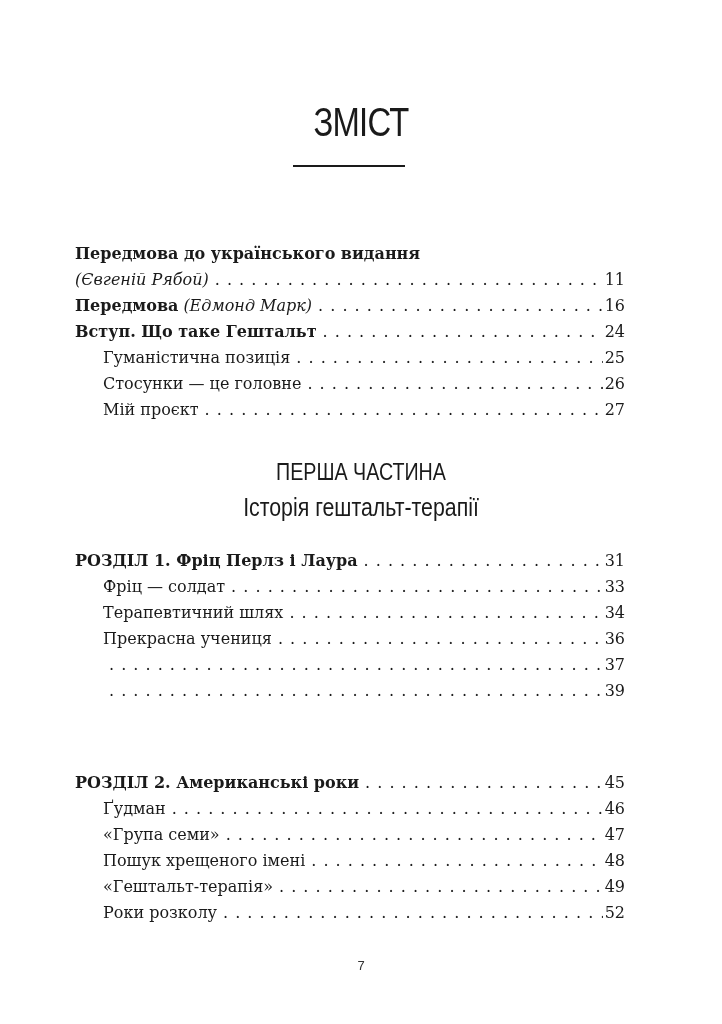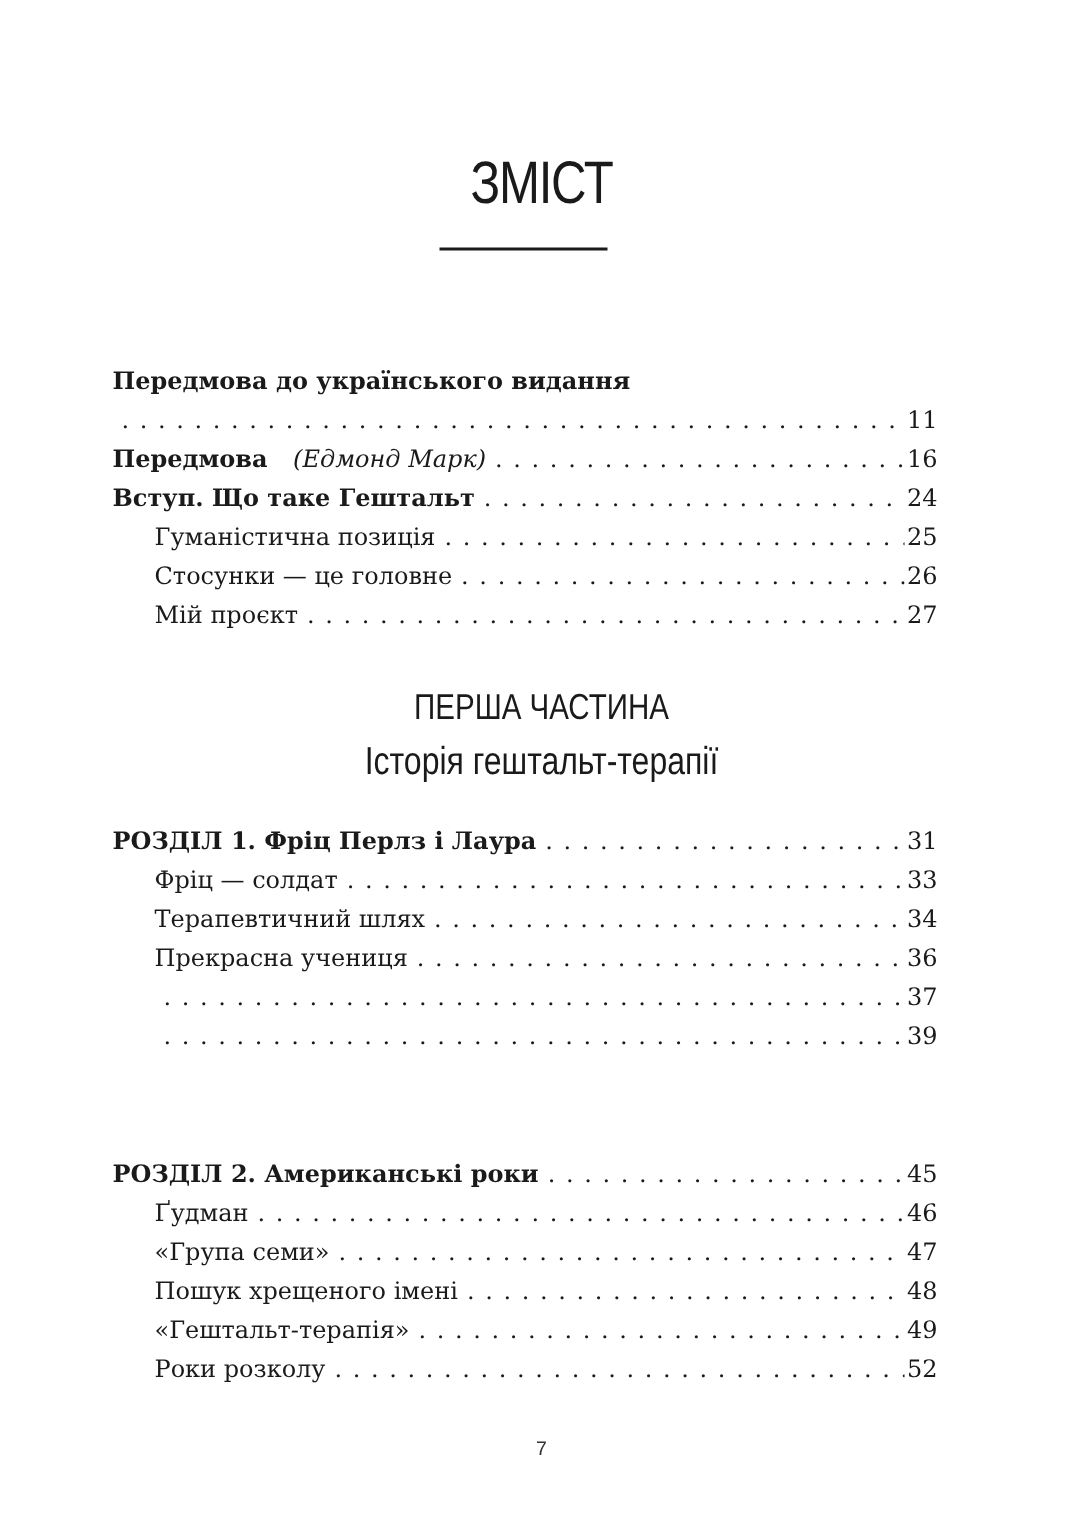--- a/index.html
+++ b/index.html
@@ -107,26 +107,27 @@
 <div class="page">
 
   <div class="title">ЗМІСТ</div>
   <div class="title-rule"></div>
 
   <div class="toc" style="top:241px;">
     <div class="row">
       <span class="label bold">Передмова до українського видання</span>
     </div>
     <div class="row">
+      <span class="label ital">(Євгеній Рябой)</span>
       <span class="leader"></span>
       <span class="page-num">11</span>
     </div>
     <div class="row">
       <span class="label bold">Передмова</span>
-      <span class="label ital" style="margin-left:17px;">(Едмонд Марк)</span>
+      <span class="label ital" style="margin-left:5px;">(Едмонд Марк)</span>
       <span class="leader"></span>
       <span class="page-num">16</span>
     </div>
     <div class="row">
       <span class="label bold">Вступ. Що таке Гештальт</span>
       <span class="leader"></span>
       <span class="page-num">24</span>
     </div>
     <div class="row sub">
       <span class="label">Гуманістична позиція</span>

